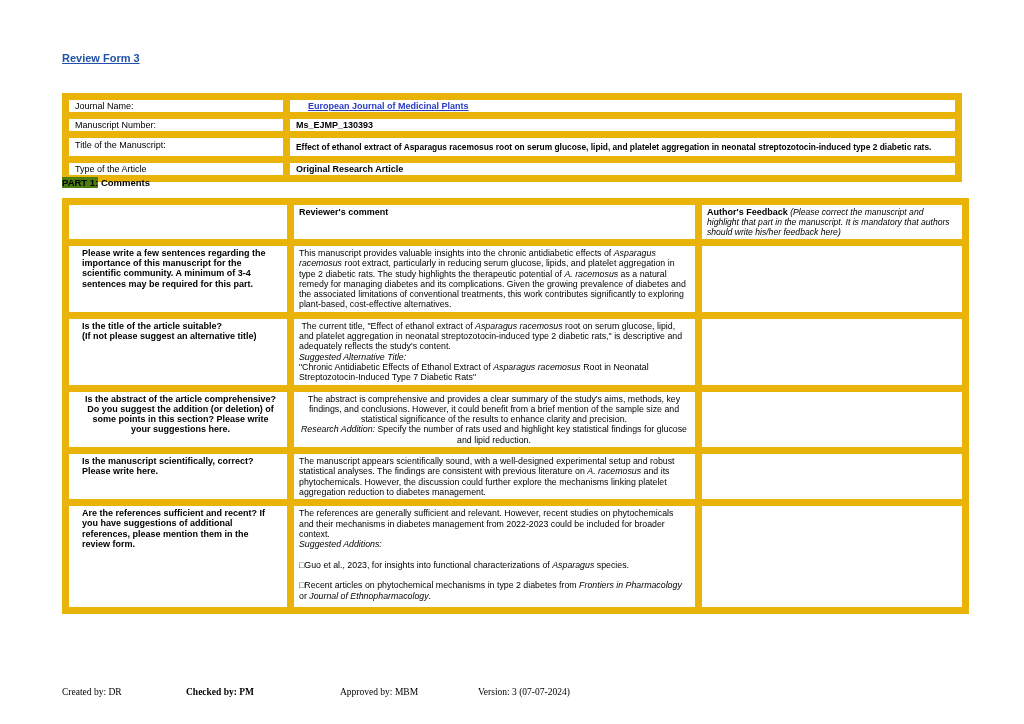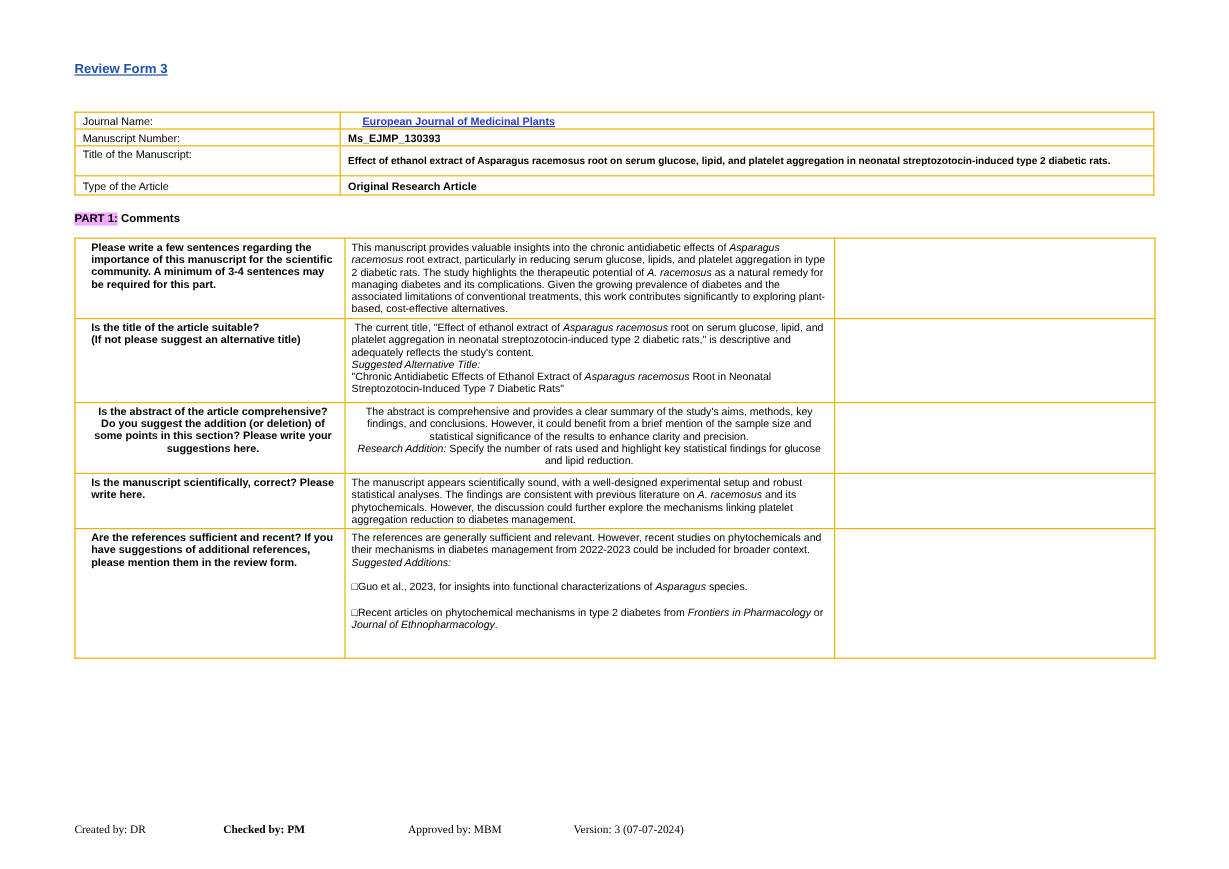--- a/index.html
+++ b/index.html
@@ -8,36 +8,36 @@
 
   .page { position:absolute; inset:0; background:#fff; }
 
   .page-title {
     position:absolute; left:62px; top:52px;
     font-size:11px; font-weight:bold; color:#1f51a8;
     text-decoration:underline; cursor:pointer;
   }
 
   table { border-collapse:collapse; table-layout:fixed; }
-  td { border:1px solid #eab308; vertical-align:top; }
+  td { border:7px solid #eab308; vertical-align:top; }
 
   .info-table { position:absolute; left:62px; top:93px; width:900px; }
   .info-table td { font-size:9px; padding:1px 6px; vertical-align:middle; }
   .info-table .lbl { width:221px; font-weight:normal; }
   .info-table .val { font-weight:bold; }
   .r-journal   { height:14px; }
   .r-msnum     { height:14px; }
   .r-title     { height:25px; }
   .r-type      { height:16px; }
   .r-title .lbl { vertical-align:top; padding-top:2px; }
   .r-title .val { white-space:nowrap; font-size:8.4px; }
   .journal-link { color:#2a3bc4; font-weight:bold; text-decoration:underline; cursor:pointer;padding-left:12px; }
 
   .part1-heading { position:absolute; left:62px; top:177px; font-size:9.5px; font-weight:bold; }
-  .part1-heading .hl { background:#f0abfc; }
+  .part1-heading .hl { background:#4d7c0f; }
 
   .comments-table { position:absolute; left:62px; top:198px; width:900px; }
   .comments-table .col-q { width:225px; }
   .comments-table .col-c { width:408px; }
   .comments-table .col-f { width:267px; }
 
   .hdr td { vertical-align:top; }
   .hdr-reviewer { font-weight:bold; font-size:9px; padding:2px 5px; }
   .hdr-feedback { font-size:8.6px; line-height:10px; padding:2px 5px; }
   .hdr-feedback b { font-size:9px; }
@@ -95,20 +95,25 @@
     <span class="hl">PART 1:</span><span> Comments</span>
   </div>
 
   <table class="comments-table">
     <colgroup>
         <col class="col-q">
         <col class="col-c">
         <col class="col-f">
       </colgroup>
     <tbody>
+        <tr class="hdr row-h">
+      <td></td>
+      <td class="hdr-reviewer">Reviewer's comment</td>
+      <td class="hdr-feedback"><b>Author's Feedback </b><i>(Please correct the manuscript and highlight that part in the manuscript. It is mandatory that authors should write his/her feedback here)</i></td>
+    </tr>
     <tr class="row-1">
       <td class="q">Please write a few sentences regarding the importance of this manuscript for the scientific community. A minimum of 3-4 sentences may be required for this part.</td>
       <td class="c"><span>This manuscript provides valuable insights into the chronic antidiabetic effects of </span><i>Asparagus racemosus</i><span> root extract, particularly in reducing serum glucose, lipids, and platelet aggregation in type 2 diabetic rats. The study highlights the therapeutic potential of </span><i>A. racemosus</i><span> as a natural remedy for managing diabetes and its complications. Given the growing prevalence of diabetes and the associated limitations of conventional treatments, this work contributes significantly to exploring plant-based, cost-effective alternatives.</span></td>
       <td class="f"></td>
     </tr>
     <tr class="row-2">
       <td class="q">Is the title of the article suitable?
 (If not please suggest an alternative title)</td>
       <td class="c"><span> The current title, "Effect of ethanol extract of </span><i>Asparagus racemosus</i><span> root on serum glucose, lipid, and platelet aggregation in neonatal streptozotocin-induced type 2 diabetic rats," is descriptive and adequately reflects the study's content.
 </span><i>Suggested Alternative Title:</i><span>

